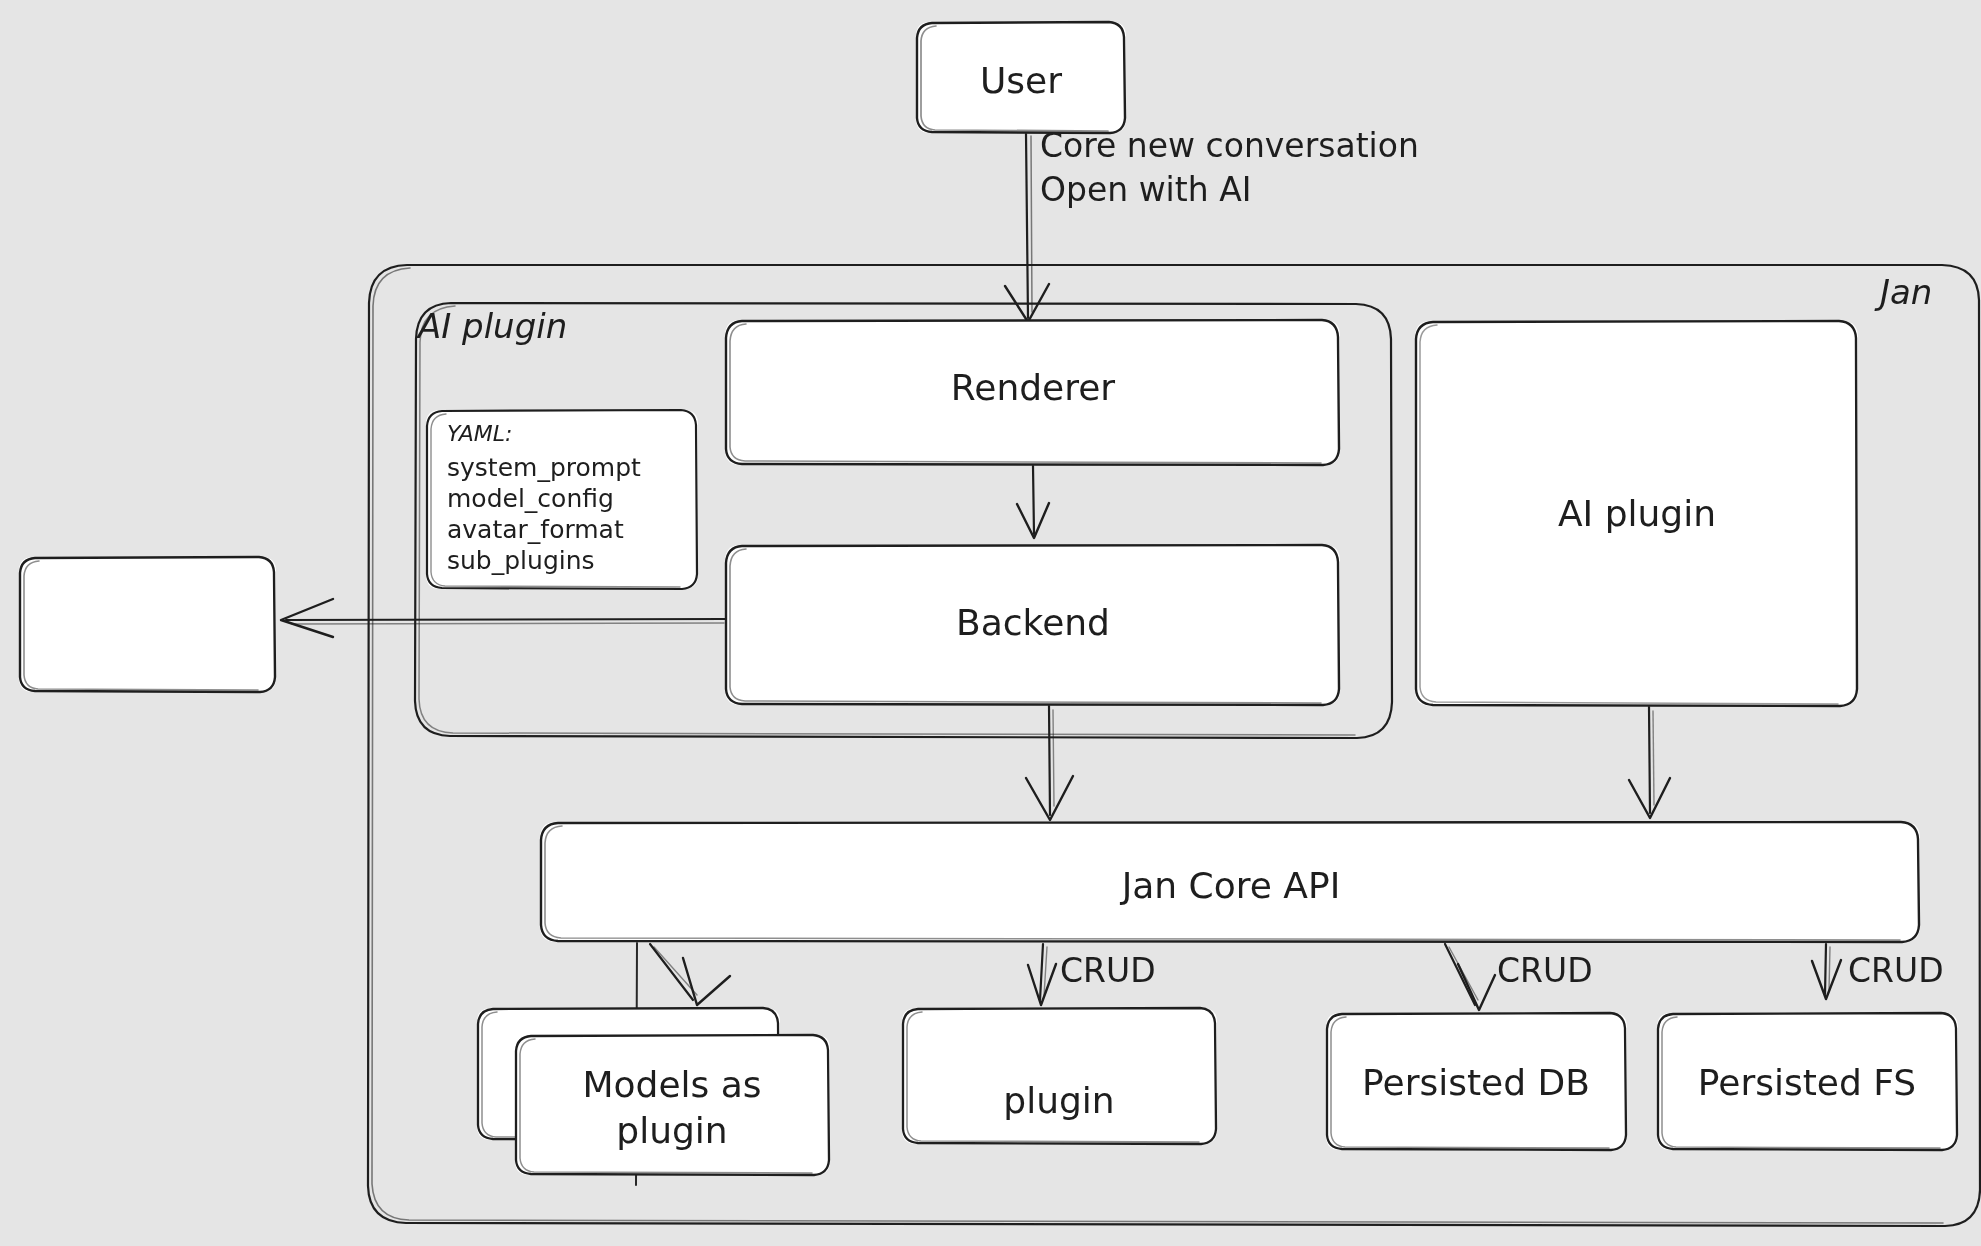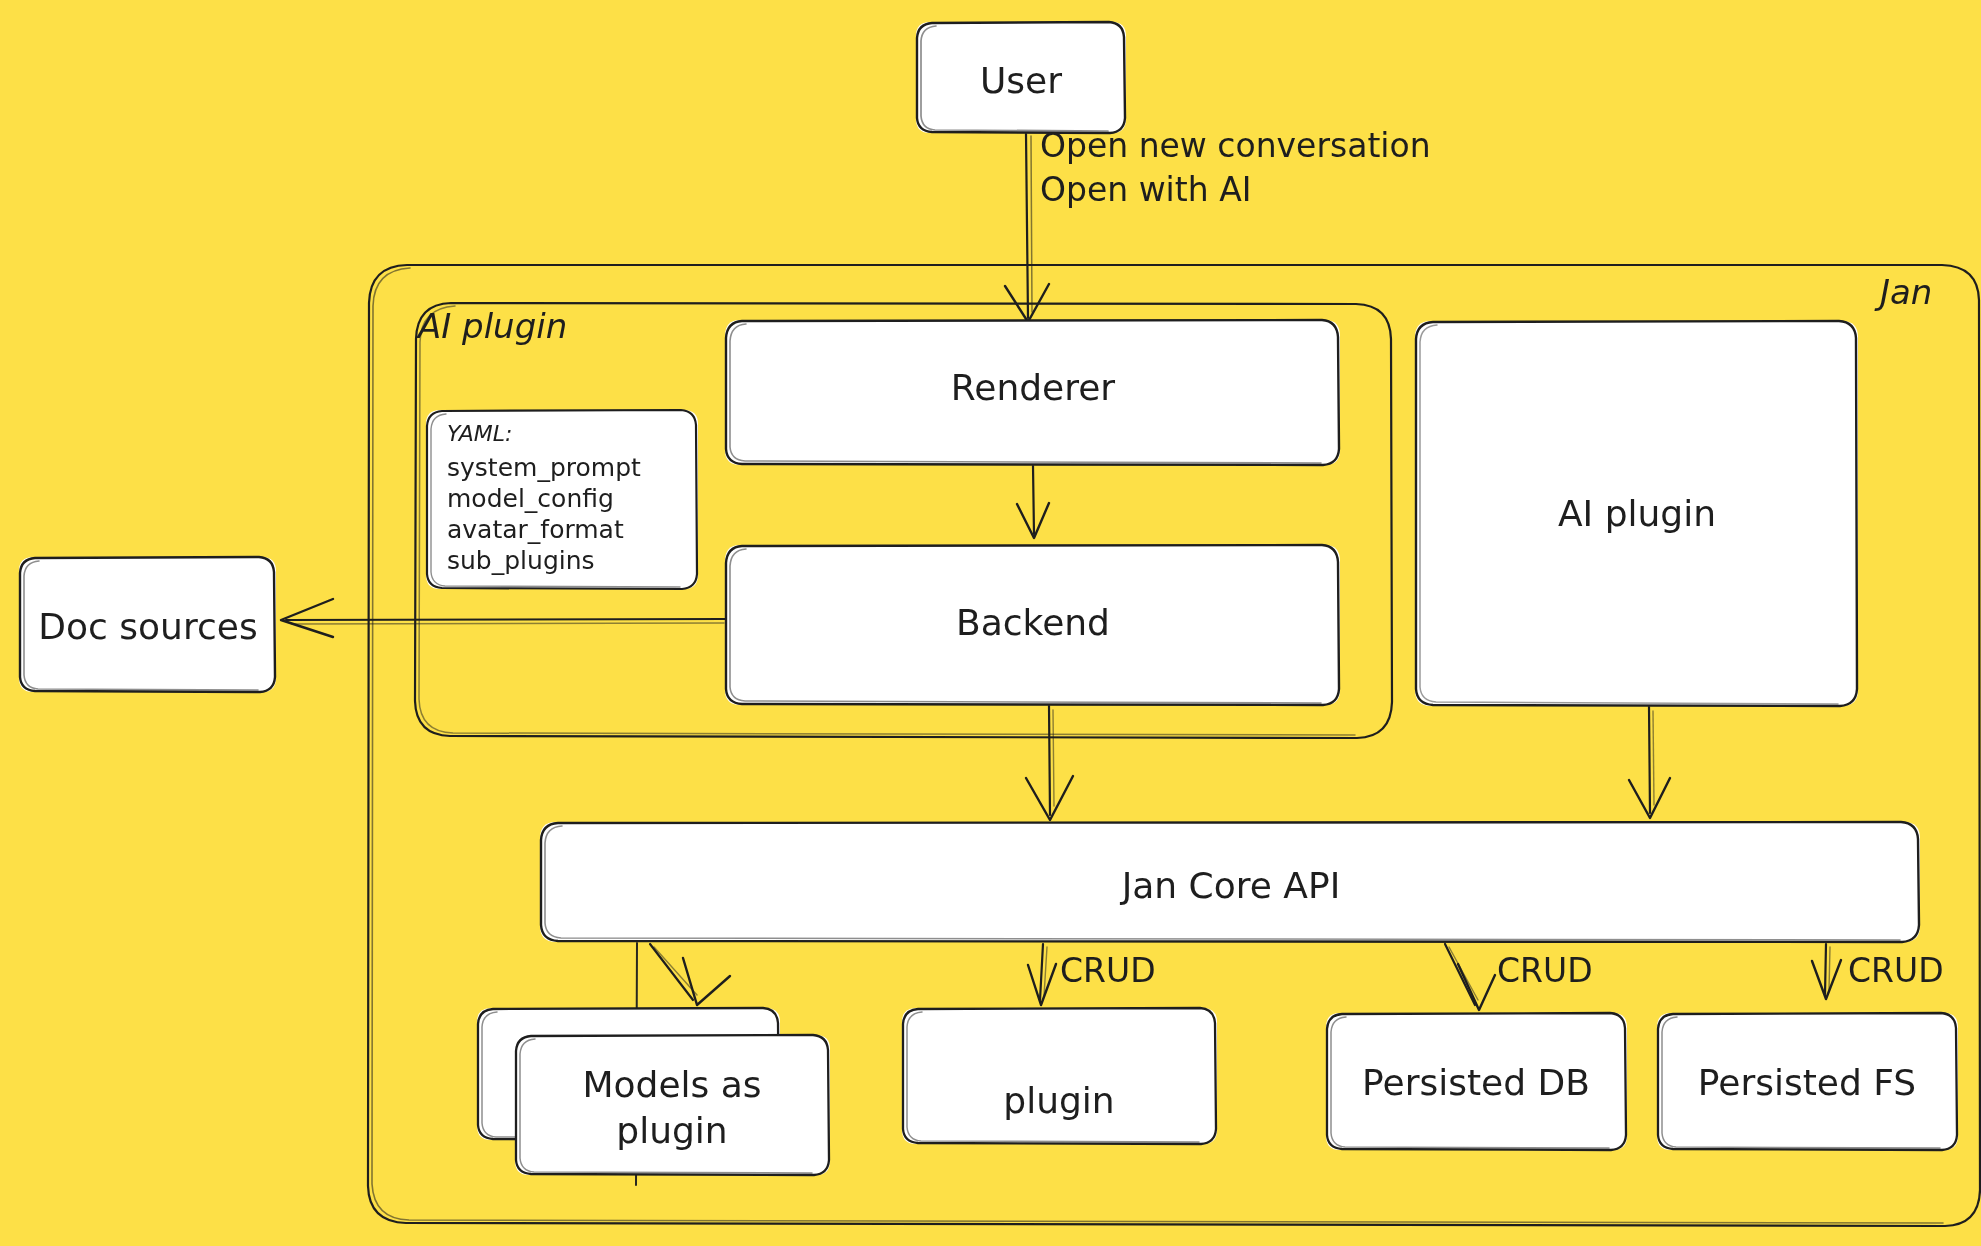--- a/index.html
+++ b/index.html
@@ -4,21 +4,21 @@
 <style>
   html, body {
     margin: 0;
     padding: 0;
     background: #ffffff;
   }
   #canvas {
     position: relative;
     width: 1981px;
     height: 1246px;
-    background: #fde047;
+    background: #e5e5e5;
     overflow: hidden;
     font-family: "DejaVu Sans", sans-serif;
   }
   svg.diagram {
     position: absolute;
     top: 0;
     left: 0;
     width: 1981px;
     height: 1246px;
   }
@@ -238,39 +238,38 @@
         M 1673 1014 Q 1659 1015 1658 1029 L 1658 1135 Q 1659 1148 1673 1149
         L 1942 1150 Q 1956 1149 1957 1135 L 1956 1028 Q 1955 1014 1941 1013 Z"></path>
       <path class="stroke" stroke-width="1.5" d="
         M 1677 1017 Q 1663 1018 1662 1032 L 1662 1133 Q 1663 1146 1676 1147 L 1940 1148" opacity="0.5"></path>
     </g>
 
   </svg>
 
   <div class="lbl center t-node" style="left:1021px; top:58px;">User</div>
 
-  <div class="lbl left t-edge" style="left:1040px; top:125px;">Open new conversation</div>
+  <div class="lbl left t-edge" style="left:1040px; top:125px;">Core new conversation</div>
 
   <div class="lbl left t-edge" style="left:1040px; top:169px;">Open with AI</div>
 
   <div class="lbl left t-group" style="left:1880px; top:271px;">Jan</div>
 
   <div class="lbl left t-group" style="left:418px; top:305px;">AI plugin</div>
 
   <div class="lbl center t-node" style="left:1033px; top:365px;">Renderer</div>
 
   <div class="lbl center t-node" style="left:1033px; top:600px;">Backend</div>
 
   <div class="lbl left t-yamlh" style="left:447px; top:420px;">YAML:</div>
   <div class="lbl left t-small" style="left:447px; top:452px;">system_prompt</div>
   <div class="lbl left t-small" style="left:447px; top:483px;">model_config</div>
   <div class="lbl left t-small" style="left:447px; top:514px;">avatar_format</div>
   <div class="lbl left t-small" style="left:447px; top:545px;">sub_plugins</div>
 
-  <div class="lbl center t-node" style="left:148px; top:604px;">Doc sources</div>
 
   <div class="lbl center t-node" style="left:1637px; top:491px;">AI plugin</div>
 
   <div class="lbl center t-node" style="left:1231px; top:863px;">Jan Core API</div>
 
 
   <div class="lbl left t-edge" style="left:1060px; top:950px;">CRUD</div>
   <div class="lbl left t-edge" style="left:1497px; top:950px;">CRUD</div>
   <div class="lbl left t-edge" style="left:1848px; top:950px;">CRUD</div>
 

